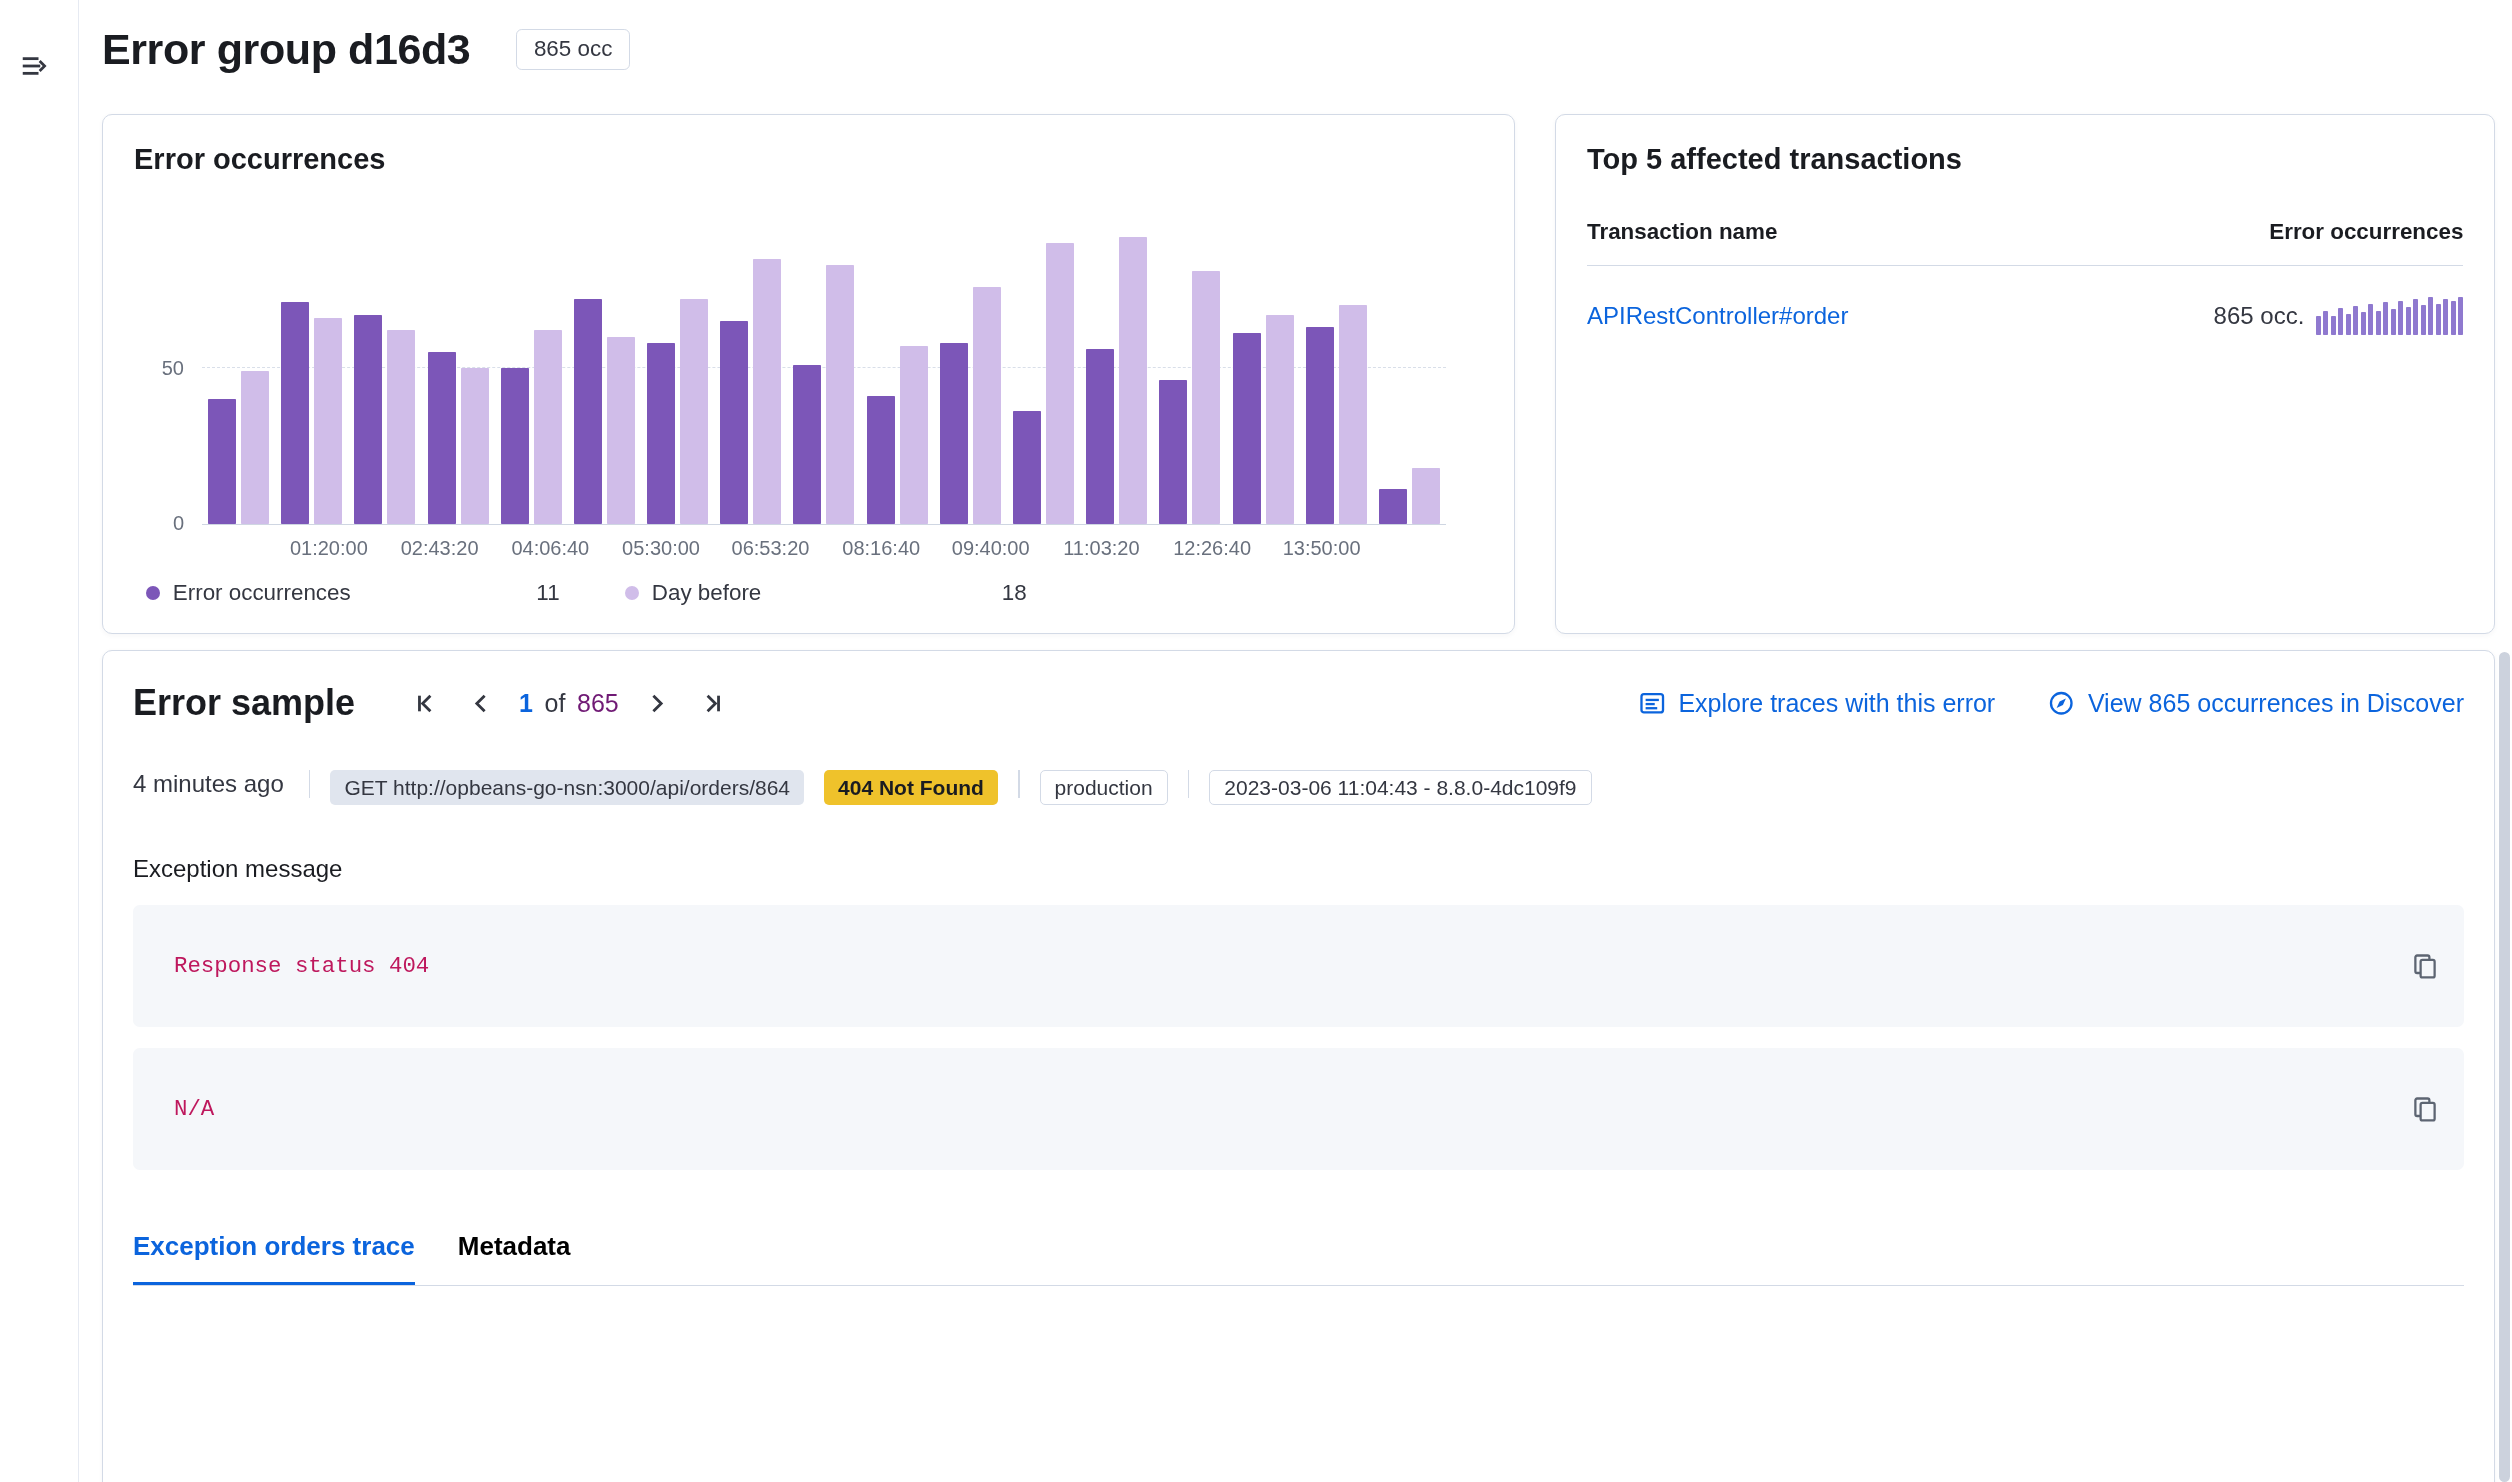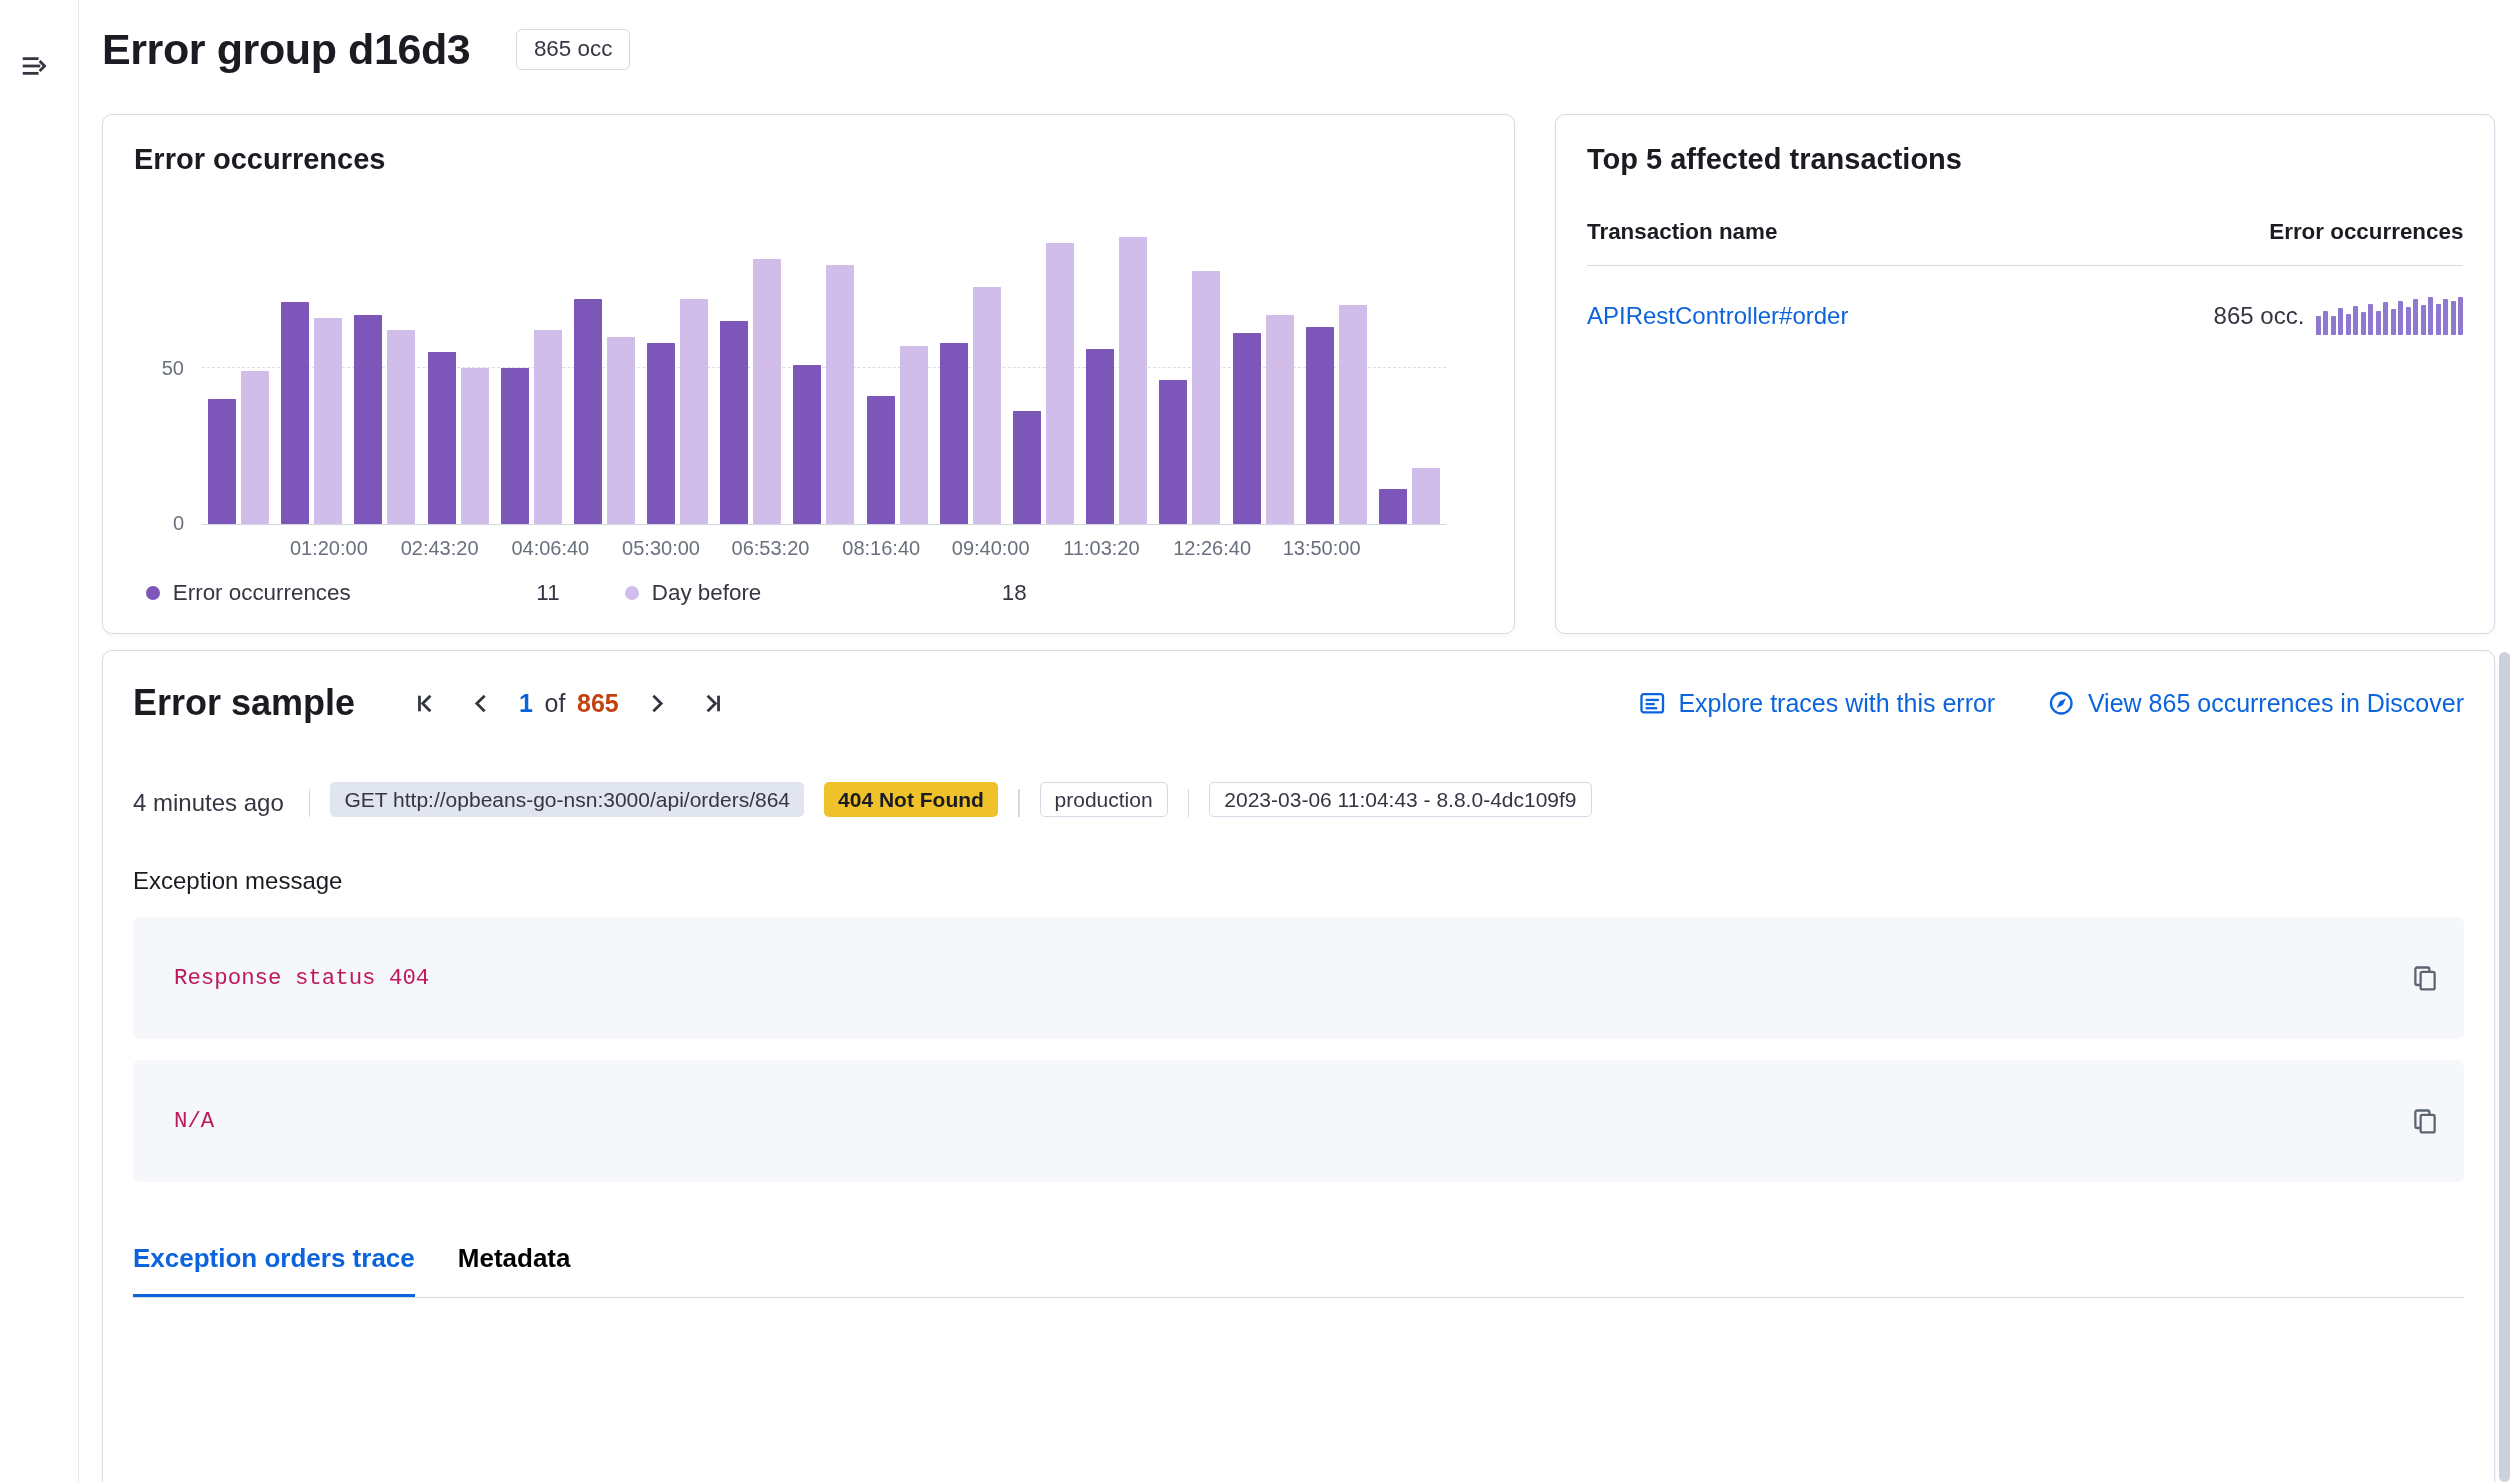--- a/index.html
+++ b/index.html
@@ -57,25 +57,25 @@
 
   
   .sample-panel { margin-top:16.6px; width:2393px; height:894px; padding:31px 30px; }
   .sample-header { display:flex; align-items:center; }
   .sample-title { font-size:36px; font-weight:700; color:#1a1c21; }
   .pager { display:flex; align-items:center; gap:21.5px; margin-left:55px; }
   .pager-btn { width:33px; height:33px; display:flex; align-items:center; justify-content:center; cursor:pointer; color:#343741; }
   .pager-text { display:flex; align-items:baseline; gap:11.6px; font-size:25px; }
   .pager-current { color:#0b64dd; font-weight:600; cursor:pointer; }
   .pager-of { color:#343741; }
-  .pager-total { font-weight:700; color:#c2410c; }
+  .pager-total { font-weight:400; color:#701a75; }
   .sample-actions { margin-left:auto; display:flex; align-items:center; gap:53px; }
   .action-link { display:flex; align-items:center; gap:13.2px; color:#0b64dd; font-size:25px; font-weight:500; cursor:pointer; text-decoration:none; }
 
-  .meta-row { display:flex; align-items:flex-end; gap:20px; margin-top:58px; }
+  .meta-row { display:flex; align-items:flex-start; gap:20px; margin-top:46px; }
   .meta-time { font-size:24px; color:#343741; margin-right:5px; }
   .meta-sep { width:1.7px; height:28px; background:#d3dae6; }
   .badge { height:35px; display:flex; align-items:center; padding:0 14px; border-radius:5px; font-size:21px; font-weight:500; white-space:nowrap; }
   .badge-filled { background:#e0e5ee; color:#343741; }
   .badge-warning { background:#efc22b; color:#1a1c21; font-weight:600; }
   .badge-hollow { background:#fff; border:0.8px solid #d3dae6; color:#343741; }
 
   .section-label { font-size:24px; color:#1a1c21; margin-top:50px; }
   .code-block { position:relative; background:#f5f7fa; border-radius:6.6px; margin-top:21.5px; padding:0 91px 0 41px;
     font-family:"Liberation Mono","DejaVu Sans Mono",monospace; font-size:22.4px; color:#be185d; }

